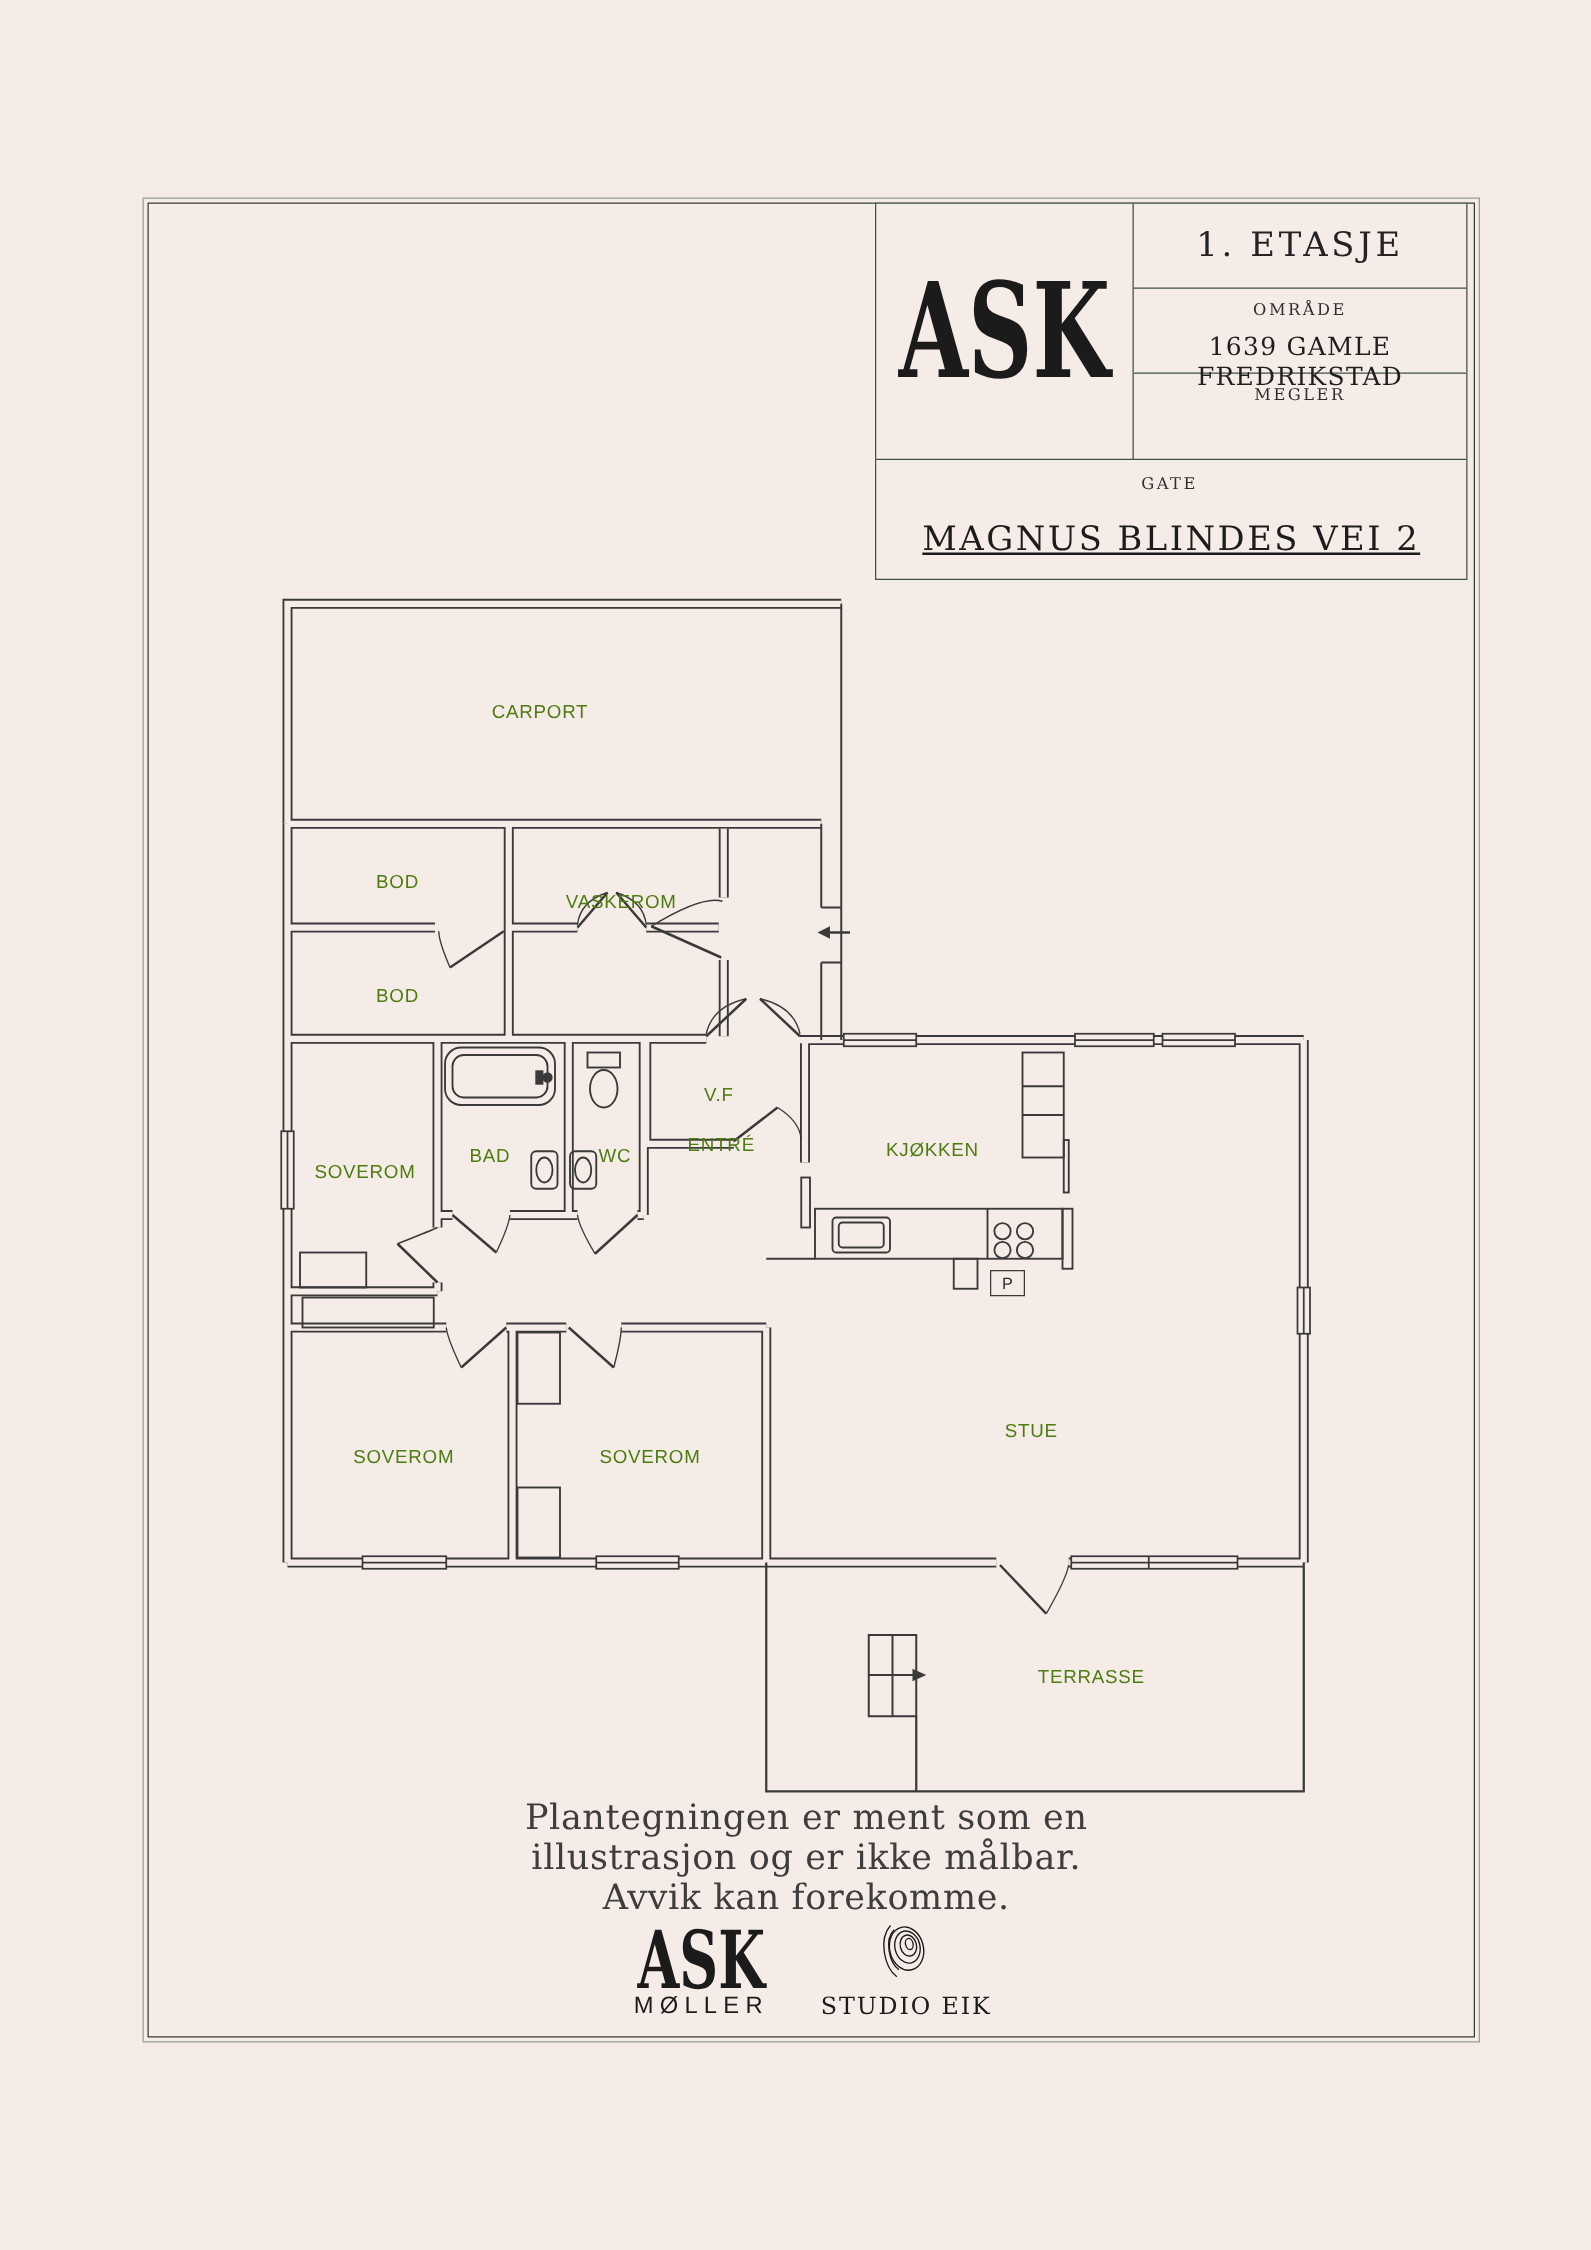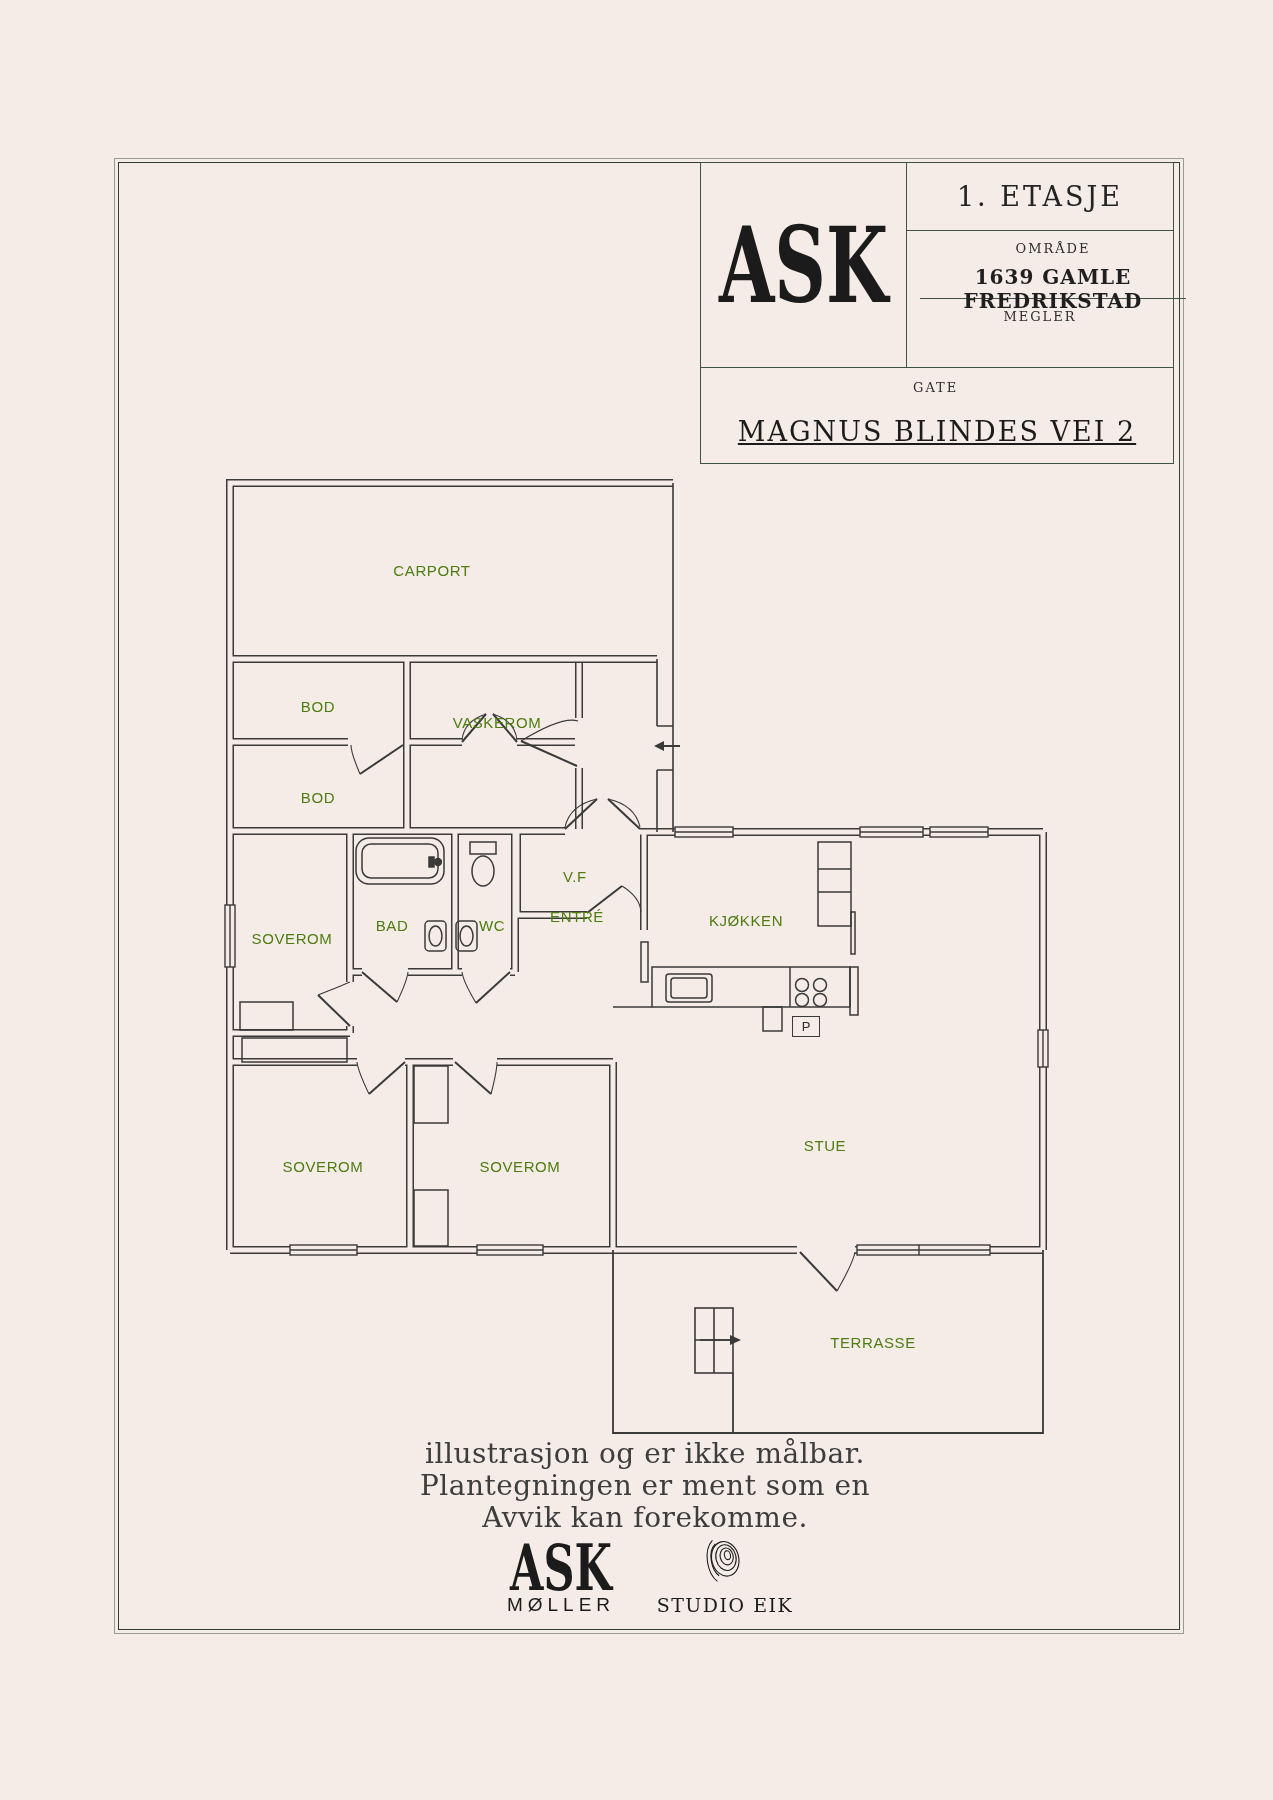--- a/index.html
+++ b/index.html
@@ -10,26 +10,26 @@
   }
   .abs{position:absolute;}
   
   .page-frame{left:114px;top:158px;width:1068px;height:1474px;border:1.2px solid #959d91;}
   .page-frame-inner{position:absolute;left:3px;top:3px;right:3px;bottom:3px;border:1.6px solid #343e33;}
   
   .title-block{left:700px;top:162px;width:472px;height:300px;border:1.6px solid #3e5340;background:#f5ece8;}
   .tb-cell{position:absolute;box-sizing:border-box;}
   .tb-logo{left:0;top:0;width:206px;height:205px;border-right:1.6px solid #3e5340;border-bottom:1.6px solid #3e5340;display:flex;align-items:center;justify-content:center;}
   .tb-r1{left:206px;top:0;width:266px;height:68px;border-bottom:1.6px solid #3e5340;display:flex;align-items:center;justify-content:center;}
-  .tb-r2{left:219px;top:68px;width:266px;height:68px;border-bottom:1.6px solid #3e5340;text-align:center;}
+  .tb-r2{left:206px;top:68px;width:266px;height:68px;border-bottom:1.6px solid #3e5340;text-align:center;}
   .tb-r3{left:206px;top:136px;width:266px;height:69px;border-bottom:1.6px solid #3e5340;text-align:center;}
   .tb-r4{left:0;top:205px;width:472px;height:95px;text-align:center;}
   .tb-floor{font-family:"DejaVu Serif",serif;font-size:27px;letter-spacing:3px;color:#232323;}
   .tb-label{font-family:"DejaVu Serif",serif;font-size:13px;letter-spacing:2px;color:#2e2e2e;margin-top:10px;}
-  .tb-value{font-family:"DejaVu Serif",serif;font-size:20px;letter-spacing:1px;color:#1f1f1f;margin-top:9px;font-weight:bold;}
+  .tb-value{font-family:"DejaVu Serif",serif;font-size:20px;letter-spacing:1px;color:#1f1f1f;margin-top:9px;}
   .tb-gate-label{position:absolute;left:212px;top:12px;font-family:"DejaVu Serif",serif;font-size:13px;letter-spacing:2px;color:#2e2e2e;}
   .tb-street{position:absolute;left:0;right:0;top:48px;font-family:"DejaVu Serif",serif;font-size:27px;letter-spacing:2px;color:#1c1c1c;text-decoration:underline;}
   
   .room-label{position:absolute;transform:translate(-50%,-50%);font-size:15px;letter-spacing:0.6px;color:#4d7c0f;white-space:nowrap;}
   .p-box{position:absolute;left:792px;top:1016px;width:28px;height:21px;border:1.5px solid #3a3a3a;display:flex;align-items:center;justify-content:center;font-size:13px;color:#2e2e2e;background:#f5ece8;box-sizing:border-box;}
   
   .disclaimer{left:295px;top:1438px;width:700px;text-align:center;font-family:"DejaVu Serif",serif;font-size:28px;line-height:32px;letter-spacing:0.5px;color:#3d3d3d;}
   
   .brand-logo-box{left:501px;top:1538px;width:120px;height:60px;}
   .brand-sub{left:496px;top:1594px;width:130px;text-align:center;font-size:19px;letter-spacing:5px;color:#1b1b1b;}
@@ -240,22 +240,22 @@
   <div class="tb-cell tb-r3">
     <div class="tb-label">MEGLER</div>
   </div>
   <div class="tb-cell tb-r4">
     <div class="tb-gate-label">GATE</div>
     <div class="tb-street">MAGNUS BLINDES VEI 2</div>
   </div>
 </div>
 
 <div class="abs disclaimer">
+  <div>Plantegningen er ment som en</div>
   <div>illustrasjon og er ikke målbar.</div>
-  <div>Plantegningen er ment som en</div>
   <div>Avvik kan forekomme.</div>
 </div>
 
 <div class="abs brand-logo-box">
   <svg width="120" height="60" viewBox="0 0 120 60">
     <text x="9" y="52" font-family="DejaVu Serif, serif" font-weight="bold" font-size="64" fill="#1b1b1b" textLength="102" lengthAdjust="spacingAndGlyphs">ASK</text>
   </svg>
 </div>
 <div class="abs brand-sub">MØLLER</div>
 

